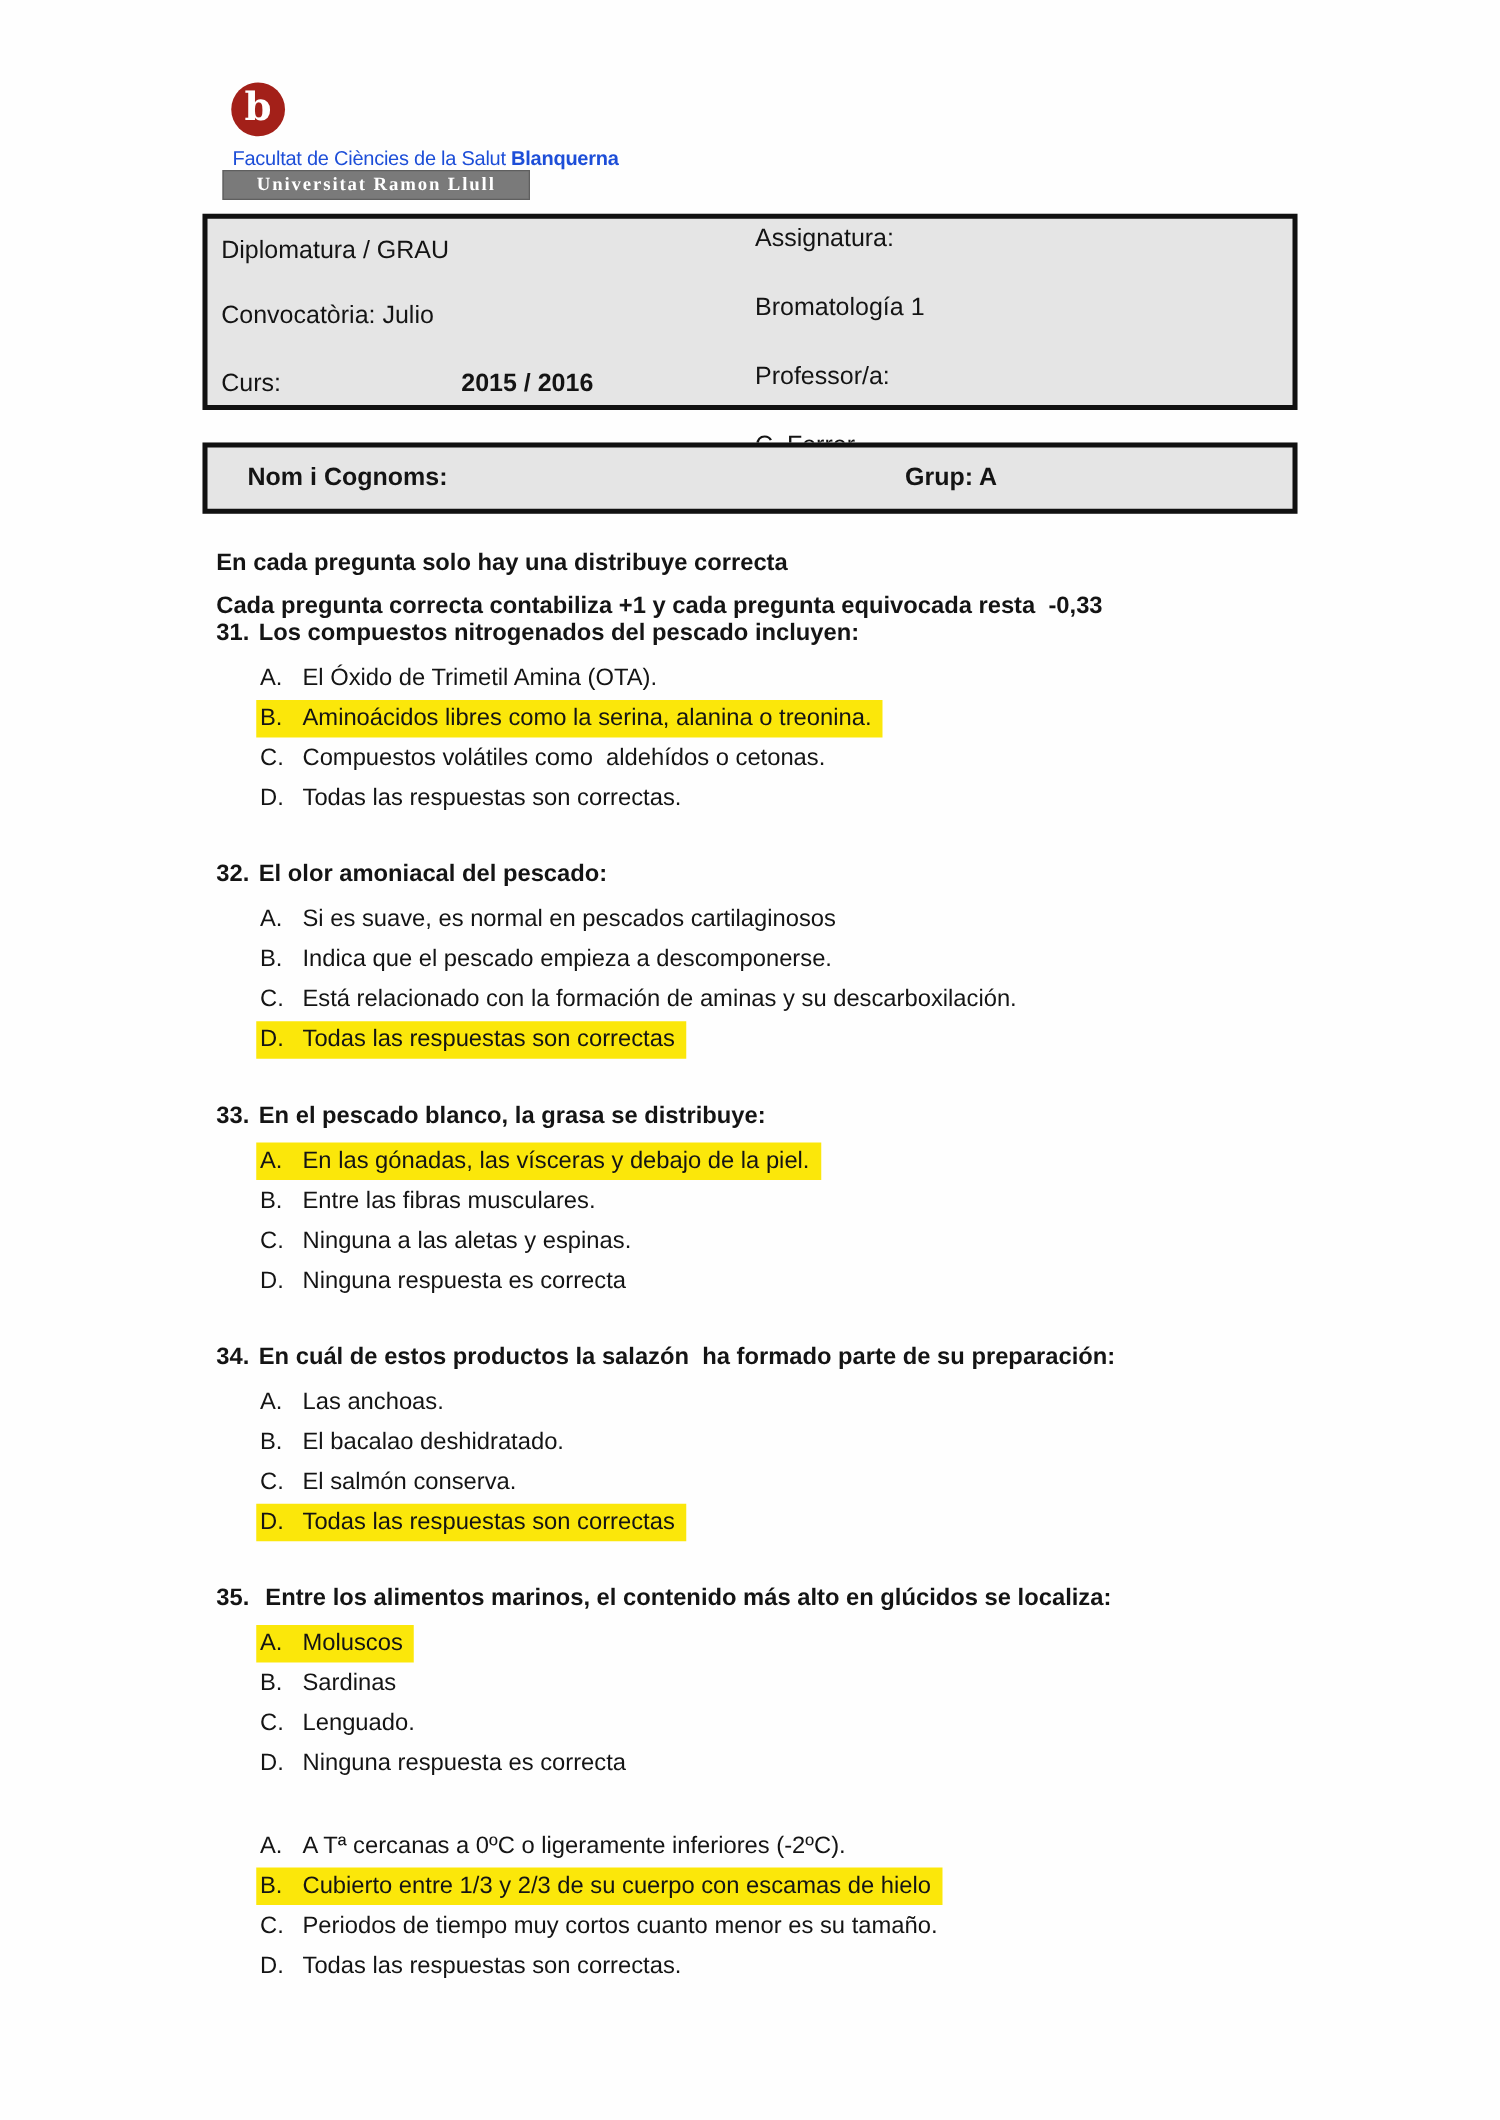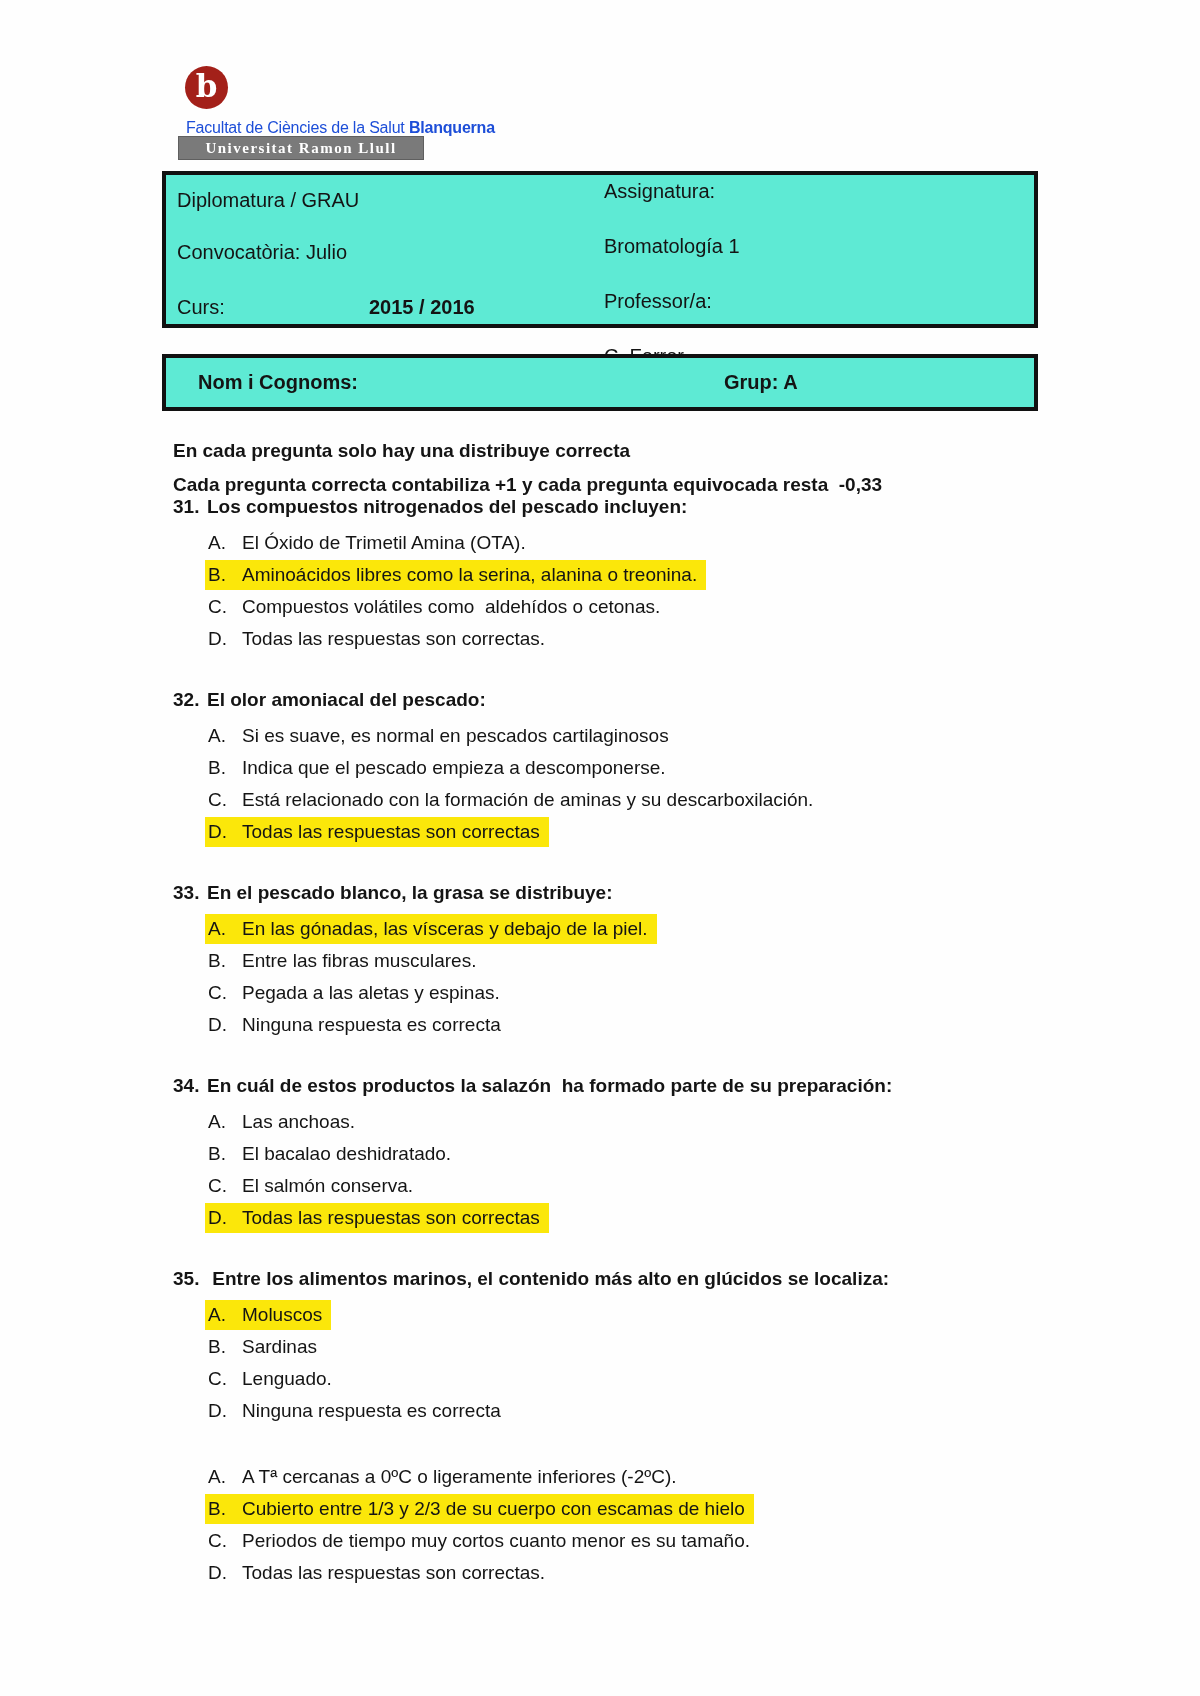--- a/index.html
+++ b/index.html
@@ -35,21 +35,21 @@
     border:1px solid #5f5f5f;box-sizing:border-box;
   }
   .banner span{
     font-family:"Liberation Serif",serif;font-weight:bold;
     color:#ffffff;font-size:15px;letter-spacing:1.5px;white-space:pre;
   }
 
   
   .box{
     position:absolute;left:162px;width:876px;
-    border:4px solid #111;box-sizing:border-box;background:#5eead4;
+    border:4px solid #111;box-sizing:border-box;background:#e5e5e5;
   }
   .box1{top:171px;height:157px;}
   .box2{top:354px;height:57px;display:flex;align-items:center;padding-left:21px;}
   .cell-abs{position:absolute;white-space:pre;font-size:20px;}
   .b1-l1{left:11px;top:14px;}
   .b1-l2{left:11px;top:66px;}
   .b1-l3{left:11px;top:121px;}
   .b1-curs-val{left:203px;top:121px;font-weight:bold;}
   .b1-right{
     position:absolute;left:438px;top:3px;
@@ -186,21 +186,21 @@
       </div>
       <div class="option">
         <span class="opt-inner">
           <span class="opt-letter">B.</span>
           <span class="opt-text">Entre las fibras musculares.</span>
         </span>
       </div>
       <div class="option">
         <span class="opt-inner">
           <span class="opt-letter">C.</span>
-          <span class="opt-text">Pegada a las aletas y espinas.</span>
+          <span class="opt-text">Ninguna a las aletas y espinas.</span>
         </span>
       </div>
       <div class="option">
         <span class="opt-inner">
           <span class="opt-letter">D.</span>
           <span class="opt-text">Ninguna respuesta es correcta</span>
         </span>
       </div>
     </section>
 

